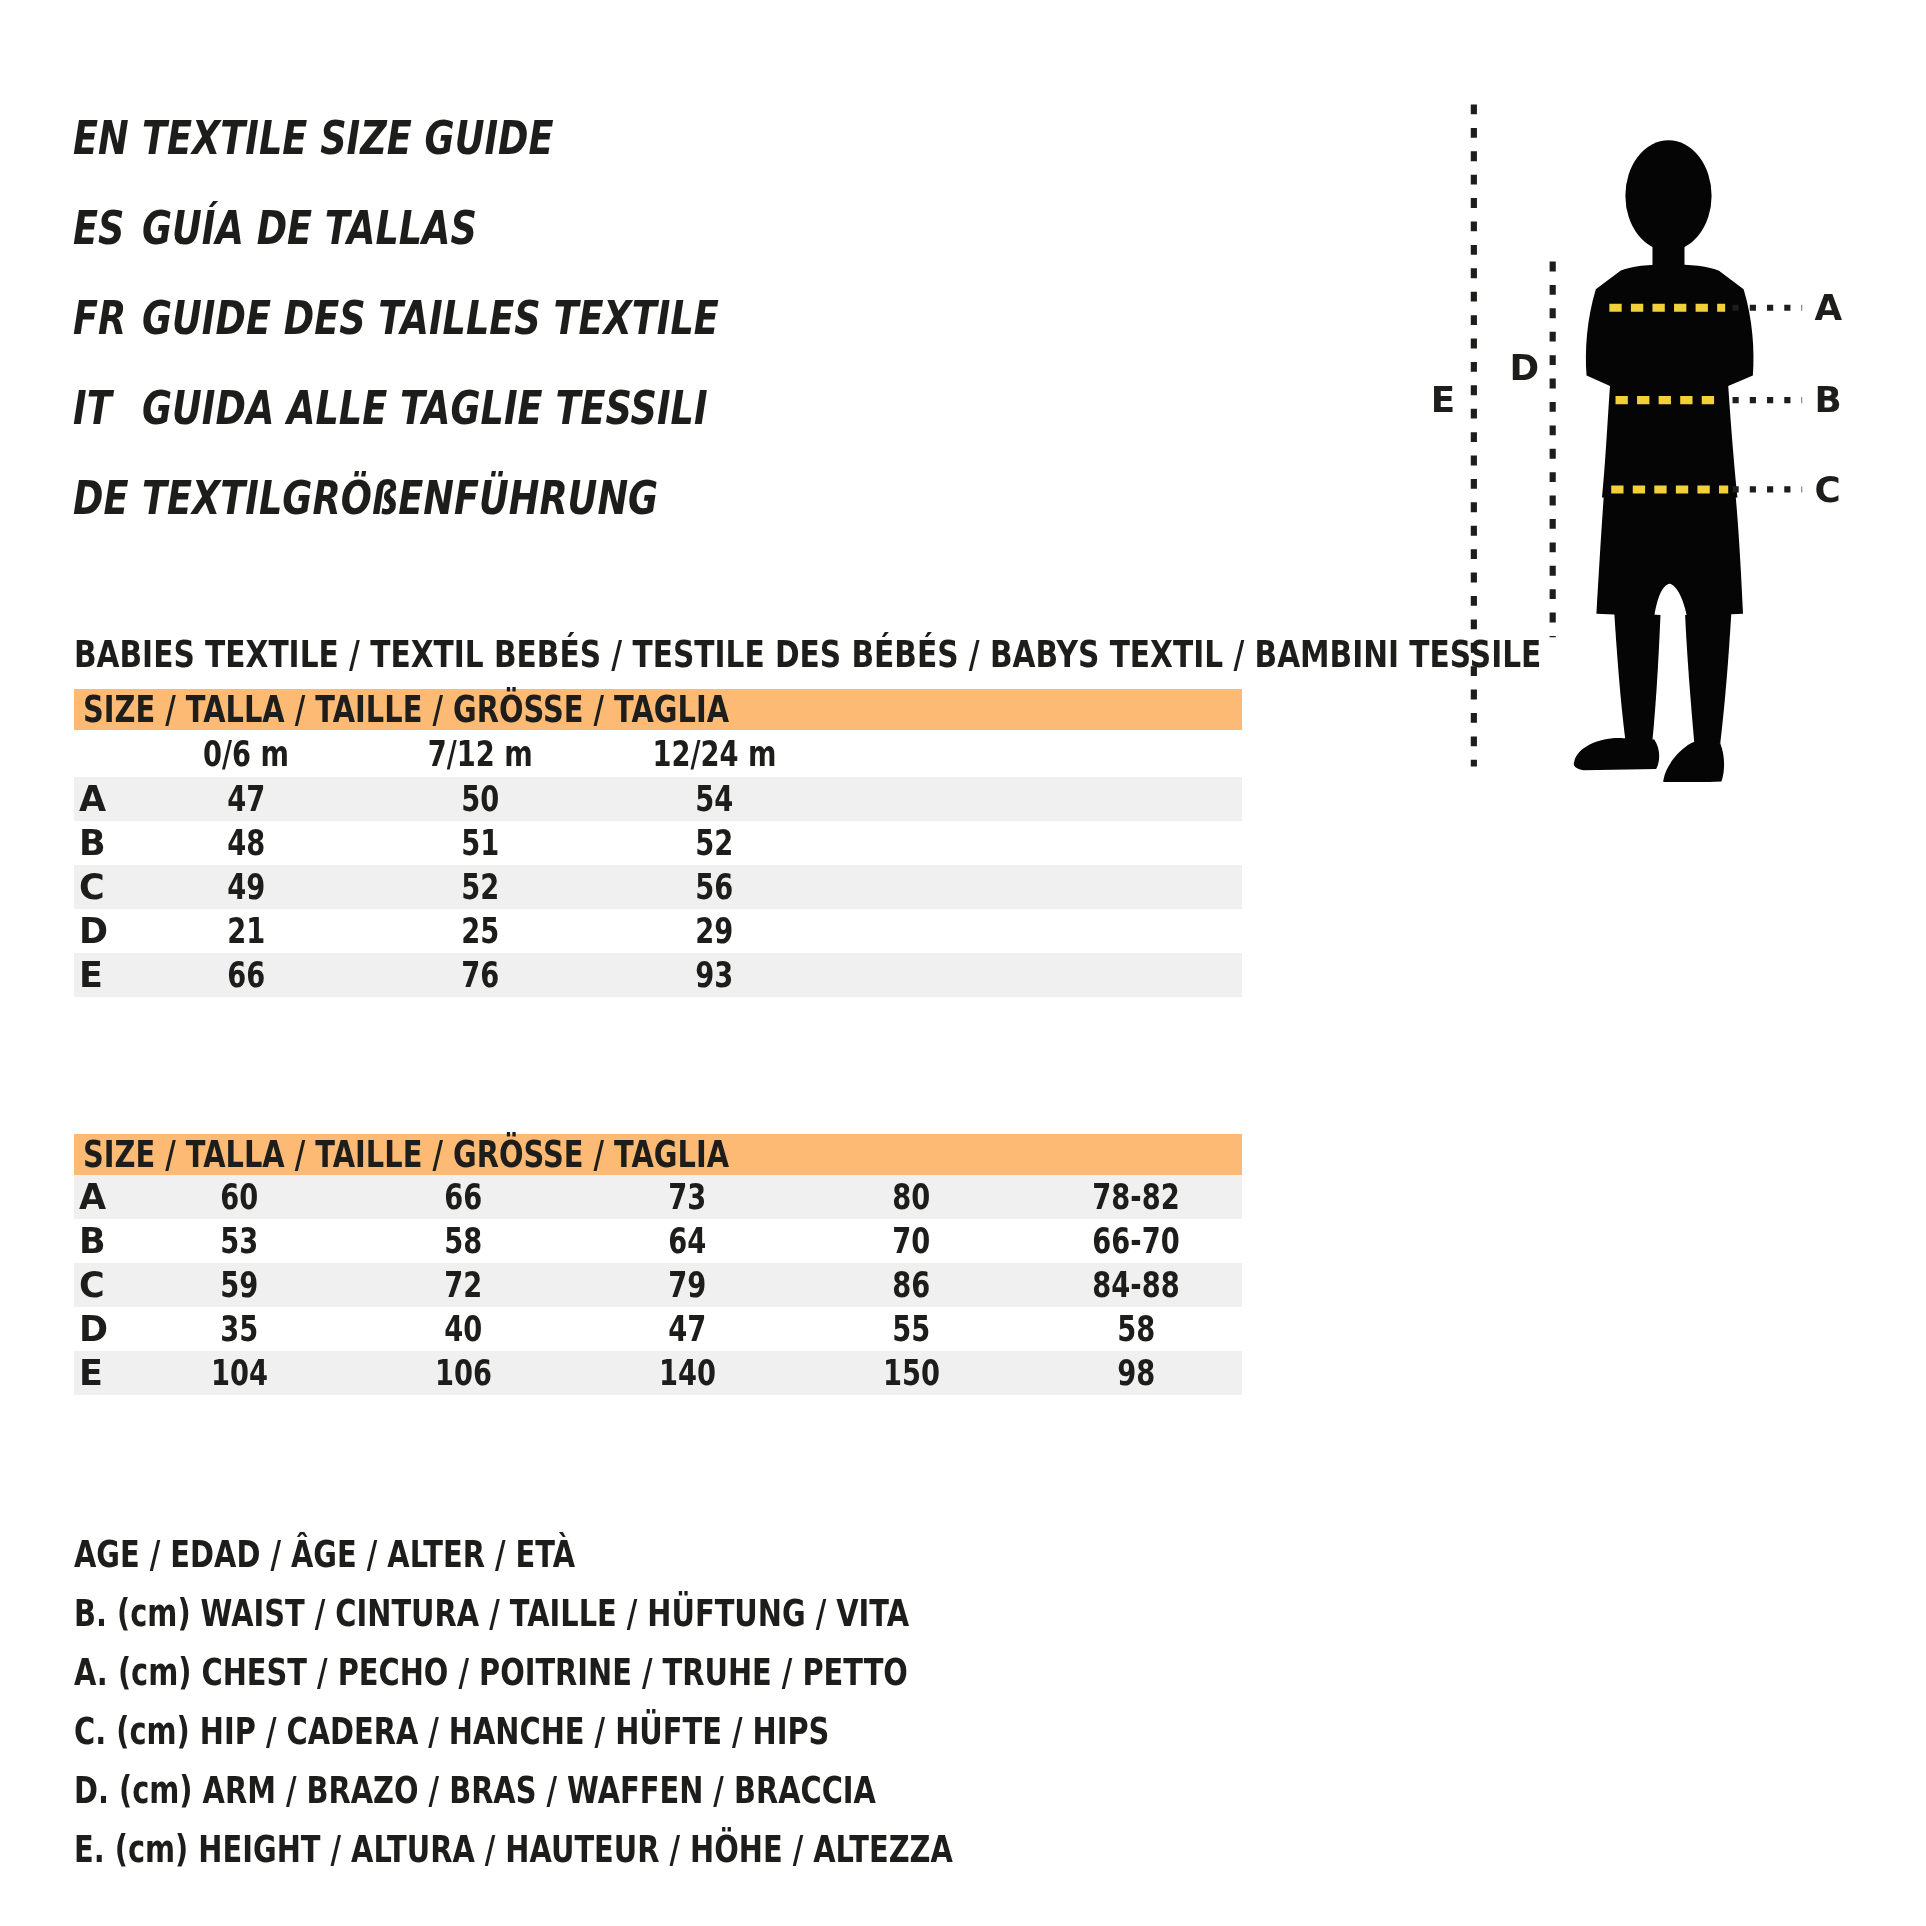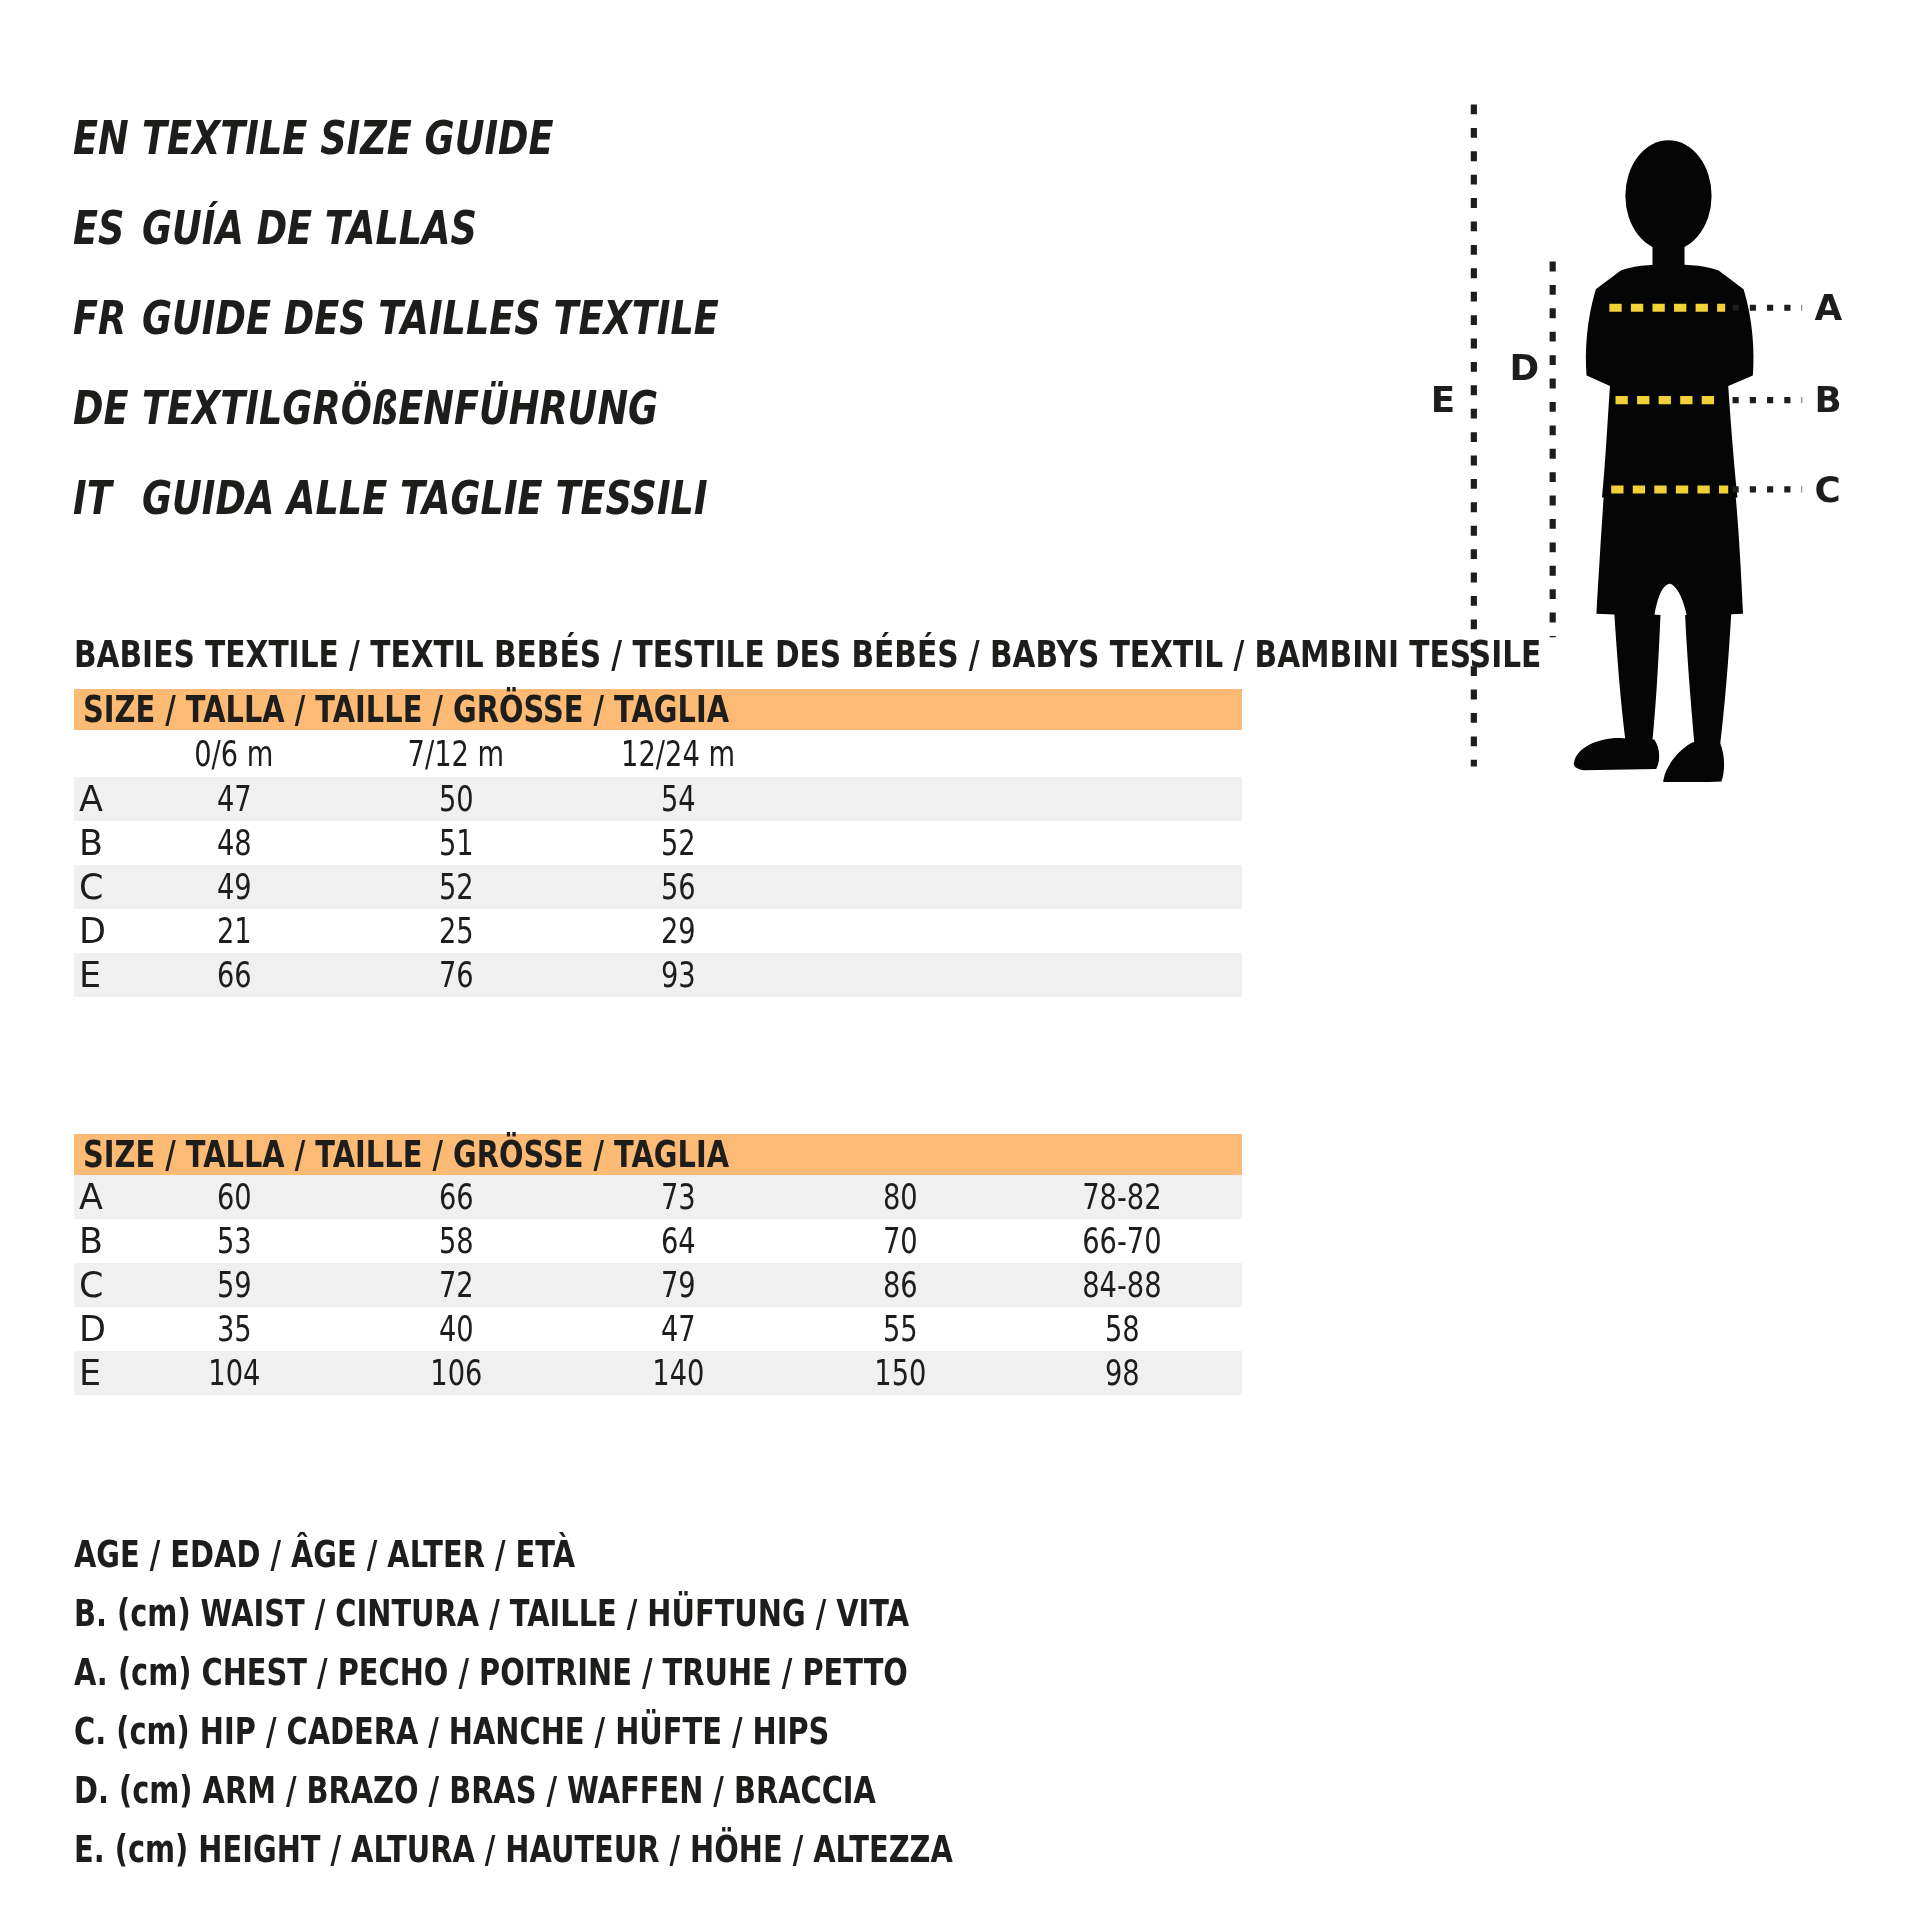--- a/index.html
+++ b/index.html
@@ -13,21 +13,21 @@
   .langrow{display:flex;align-items:center;height:90px;font-size:47px;font-weight:bold;font-style:italic;}
   .lcode{width:69px;}
 
   
   .sectitle{position:absolute;left:74px;font-size:38px;font-weight:bold;line-height:1;width:1479px;}
 
   
   .table{position:absolute;left:74px;width:1168px;}
   .sizebar{height:41px;background:#fdba74;display:flex;align-items:center;
     font-size:37px;font-weight:bold;padding-left:8.6px;box-sizing:border-box;}
-  .trow{display:flex;height:44px;align-items:center;font-size:35px;font-weight:normal;}
+  .trow{display:flex;height:44px;align-items:center;font-size:35px;font-weight:bold;gap:12px;}
   .thead{height:47px;}
   .stripe{background:#f0f0f0;}
   .rlabel{width:49px;padding-left:5px;box-sizing:border-box;}
   .tcell{width:222px;text-align:center;}
 
   
   .legend{position:absolute;left:74px;top:1517px;}
   .legline{height:59px;display:flex;align-items:flex-end;font-size:37px;font-weight:bold;}
 
   
@@ -47,26 +47,26 @@
     </div>
     <div class="langrow">
       <span class="lcode"><span class="cx">ES</span></span>
       <span class="ltitle cx">GUÍA DE TALLAS</span>
     </div>
     <div class="langrow">
       <span class="lcode"><span class="cx">FR</span></span>
       <span class="ltitle cx">GUIDE DES TAILLES TEXTILE</span>
     </div>
     <div class="langrow">
+      <span class="lcode"><span class="cx">IT</span></span>
+      <span class="ltitle cx">GUIDA ALLE TAGLIE TESSILI</span>
+    </div>
+    <div class="langrow">
       <span class="lcode"><span class="cx">DE</span></span>
       <span class="ltitle cx">TEXTILGRÖßENFÜHRUNG</span>
-    </div>
-    <div class="langrow">
-      <span class="lcode"><span class="cx">IT</span></span>
-      <span class="ltitle cx">GUIDA ALLE TAGLIE TESSILI</span>
     </div>
   </div>
 
   <div class="figure">
     <svg viewBox="0 0 730 1130" width="450" height="696">
 
       <line x1="92" y1="30" x2="92" y2="1105" stroke="#1d1d1b" stroke-width="10" stroke-dasharray="16 22"></line>
       <text x="22" y="530">E</text>
 
       <line x1="220" y1="285" x2="220" y2="895" stroke="#1d1d1b" stroke-width="10" stroke-dasharray="16 22"></line>

